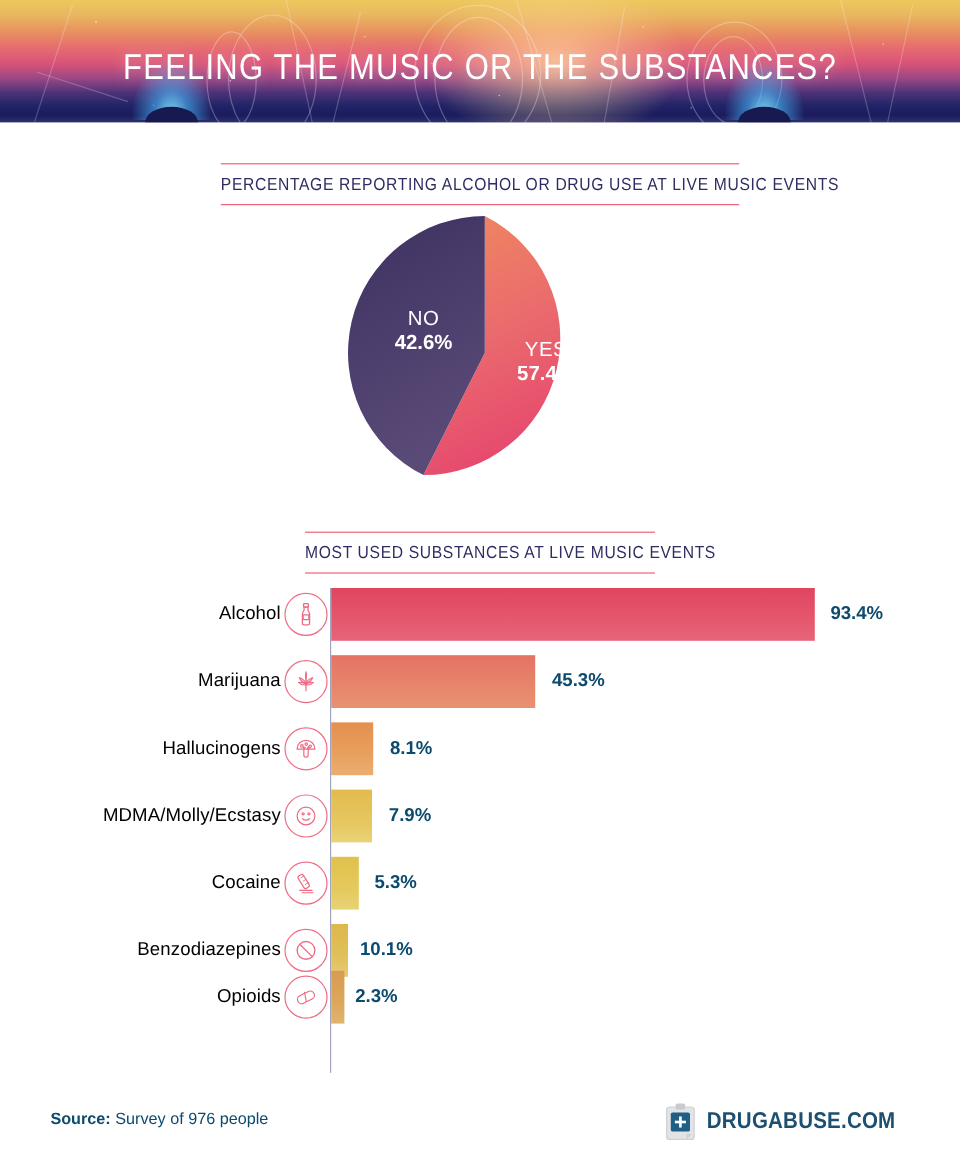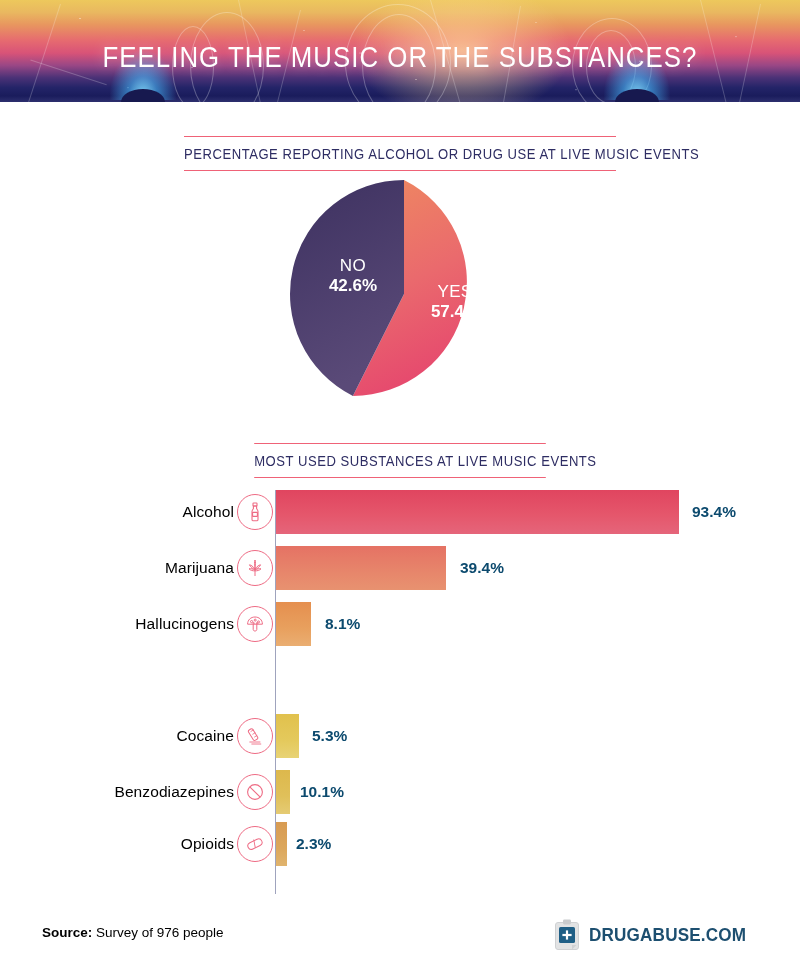--- a/index.html
+++ b/index.html
@@ -130,21 +130,21 @@
   }
   .bar-value {
     position: absolute; color: #0c4a6e; font-size: 15.5px; font-weight: 700;
     white-space: nowrap;
   }
 
   
   .footer { position: absolute; left: 0; top: 915px; width: 800px; height: 47px; }
   .source {
     position: absolute; left: 42px; top: 10px;
-    color: #000000; font-size: 13.5px;
+    color: #0c4a6e; font-size: 13.5px;
   }
   .source b { font-weight: 700; }
   .brand { position: absolute; right: 36px; top: 4px; display: flex; align-items: center; gap: 9px; }
   .brand-text {
     color: #1d4f70; font-size: 19px; font-weight: 700;
     letter-spacing: .2px; transform: scaleX(.9); transform-origin: left center;
   }
 </style>
 </head>
 <body>
@@ -231,40 +231,53 @@
         <svg width="22" height="22" viewBox="0 0 22 22" fill="none" stroke="#ee6b84" stroke-width="1">
           <path d="M11 19 L11 12"></path>
           <path d="M11 12 C11 8 10 5 11 3 C12 5 11 8 11 12"></path>
           <path d="M11 12 C9 9.5 7 8 5.5 7.8 C6.2 9.8 8.4 11.5 11 12.6"></path>
           <path d="M11 12 C13 9.5 15 8 16.5 7.8 C15.8 9.8 13.6 11.5 11 12.6"></path>
           <path d="M11 13 C9.2 12 6.8 11.4 5 11.8 C6.3 13.3 8.8 14 11 13.8"></path>
           <path d="M11 13 C12.8 12 15.2 11.4 17 11.8 C15.7 13.3 13.2 14 11 13.8"></path>
         </svg>
       </div>
       <div class="bar" style="width:170px;background:linear-gradient(to bottom,#e57264 0%,#e7866b 60%,#e89270 100%);"></div>
-      <div class="bar-value" style="left:460px;top:13px;">39.4%</div>
+      <div class="bar-value" style="left:460px;top:13px;">45.3%</div>
     </div>
 
     <div class="row" style="top:120px;height:44px;">
       <div class="row-label">Hallucinogens</div>
       <div class="row-icon">
         <svg width="22" height="22" viewBox="0 0 22 22" fill="none" stroke="#ee6b84" stroke-width="1">
           <path d="M3.6 11.2 C3.6 6.8 6.9 4 11 4 C15.1 4 18.4 6.8 18.4 11.2 Z"></path>
           <path d="M9.2 11.2 L9.2 16.4 C9.2 17.4 9.9 18 11 18 C12.1 18 12.8 17.4 12.8 16.4 L12.8 11.2"></path>
           <circle cx="7.6" cy="8.6" r="1.1"></circle>
           <circle cx="11.2" cy="7.1" r="1"></circle>
           <circle cx="14.5" cy="8.9" r="1"></circle>
           <circle cx="9.6" cy="10.2" r=".7"></circle>
           <circle cx="13" cy="10.3" r=".7"></circle>
         </svg>
       </div>
       <div class="bar" style="width:35px;background:linear-gradient(to bottom,#e58f4f 0%,#e8a05e 60%,#eaae72 100%);"></div>
       <div class="bar-value" style="left:325px;top:13px;">8.1%</div>
     </div>
 
+    <div class="row" style="top:176px;height:44px;">
+      <div class="row-label">MDMA/Molly/Ecstasy</div>
+      <div class="row-icon">
+        <svg width="22" height="22" viewBox="0 0 22 22" fill="none" stroke="#ee6b84" stroke-width="1">
+          <circle cx="11" cy="11" r="7.4"></circle>
+          <circle cx="8.6" cy="9.2" r=".9"></circle>
+          <circle cx="13.4" cy="9.2" r=".9"></circle>
+          <path d="M7.8 13 C8.9 15 13.1 15 14.2 13"></path>
+        </svg>
+      </div>
+      <div class="bar" style="width:34px;background:linear-gradient(to bottom,#e3bb4f 0%,#e6c75f 60%,#ead278 100%);"></div>
+      <div class="bar-value" style="left:324px;top:13px;">7.9%</div>
+    </div>
 
     <div class="row" style="top:232px;height:44px;">
       <div class="row-label">Cocaine</div>
       <div class="row-icon">
         <svg width="22" height="22" viewBox="0 0 22 22" fill="none" stroke="#ee6b84" stroke-width="1">
           <rect x="6.6" y="3.6" width="5" height="12" rx="1.6" transform="rotate(-32 9.1 9.6)"></rect>
           <path d="M6.6 6.6 L9.6 4.8" stroke-width=".8"></path>
           <path d="M8.4 9.4 L11.4 7.6" stroke-width=".8"></path>
           <path d="M10.2 12.2 L13.2 10.4" stroke-width=".8"></path>
           <path d="M5.4 17 L16.4 17" stroke-width=".9"></path>
@@ -280,21 +293,21 @@
       <div class="row-icon">
         <svg width="22" height="22" viewBox="0 0 22 22" fill="none" stroke="#ee6b84" stroke-width="1.1">
           <circle cx="11" cy="11" r="7.4"></circle>
           <path d="M5.8 5.8 L16.2 16.2"></path>
         </svg>
       </div>
       <div class="bar" style="width:14px;background:linear-gradient(to bottom,#ddb84c 0%,#e0c05a 60%,#e5cb74 100%);"></div>
       <div class="bar-value" style="left:300px;top:13px;">10.1%</div>
     </div>
 
-    <div class="row" style="top:340px;height:44px;">
+    <div class="row" style="top:327px;height:44px;">
       <div class="row-label">Opioids</div>
       <div class="row-icon">
         <svg width="22" height="22" viewBox="0 0 22 22" fill="none" stroke="#ee6b84" stroke-width="1">
           <rect x="3.4" y="7.6" width="15" height="7" rx="3.5" transform="rotate(-26 11 11)"></rect>
           <path d="M11.8 6.4 L9.6 14.6" transform="rotate(-26 11 11)" stroke-width=".9"></path>
         </svg>
       </div>
       <div class="bar" style="width:11px;background:linear-gradient(to bottom,#d89b52 0%,#dca75c 60%,#e0b46e 100%);"></div>
       <div class="bar-value" style="left:296px;top:13px;">2.3%</div>
     </div>

